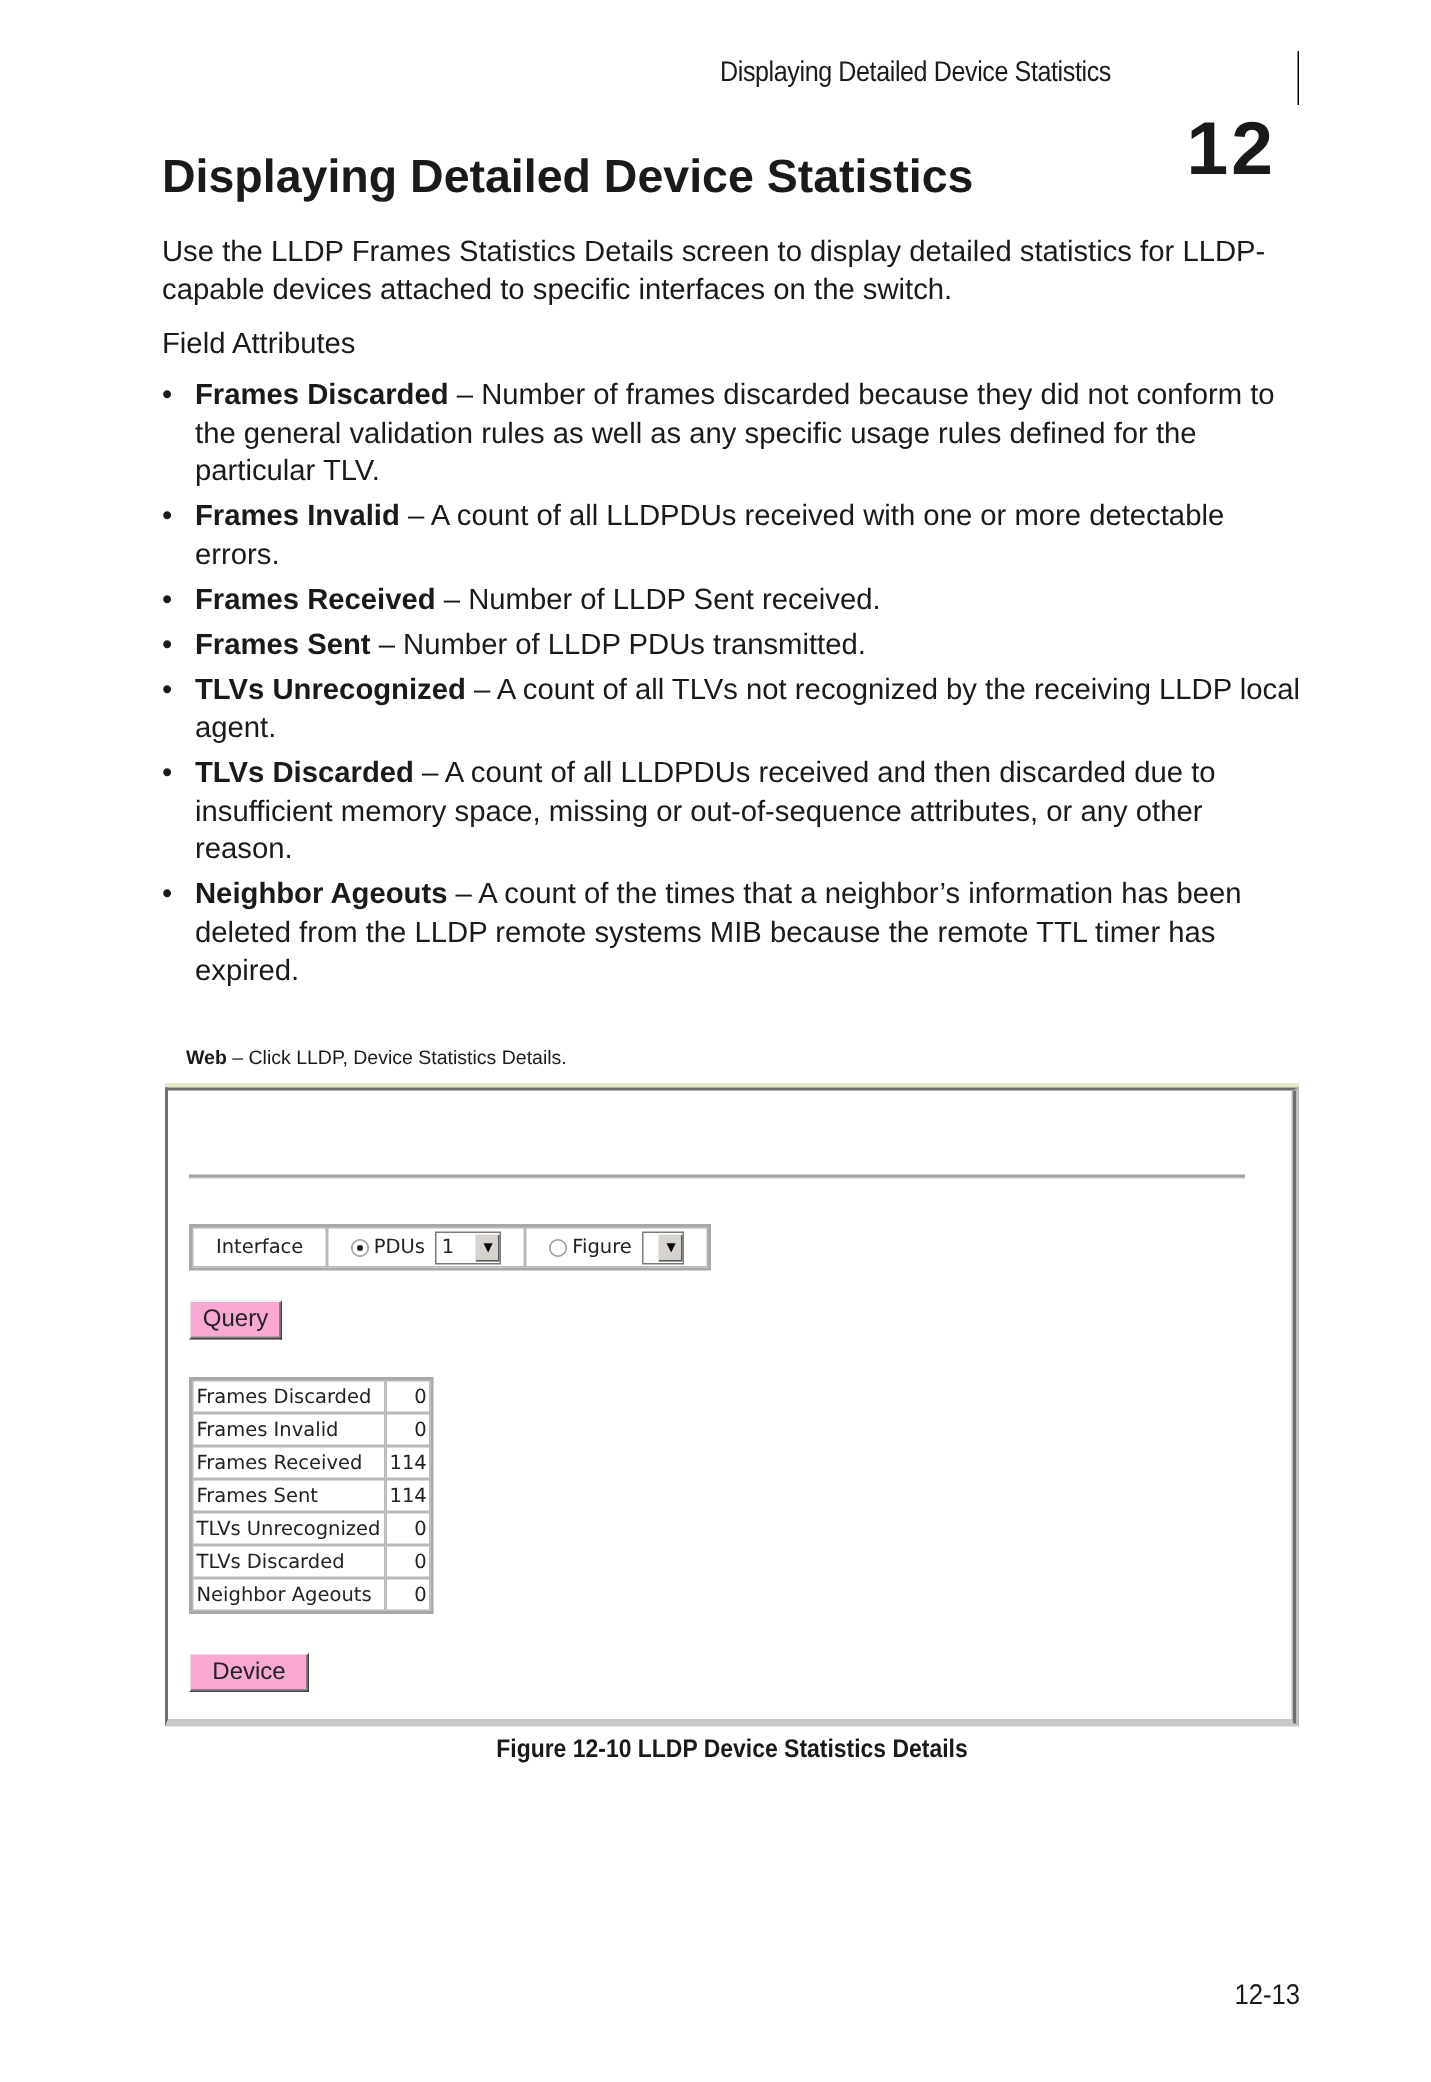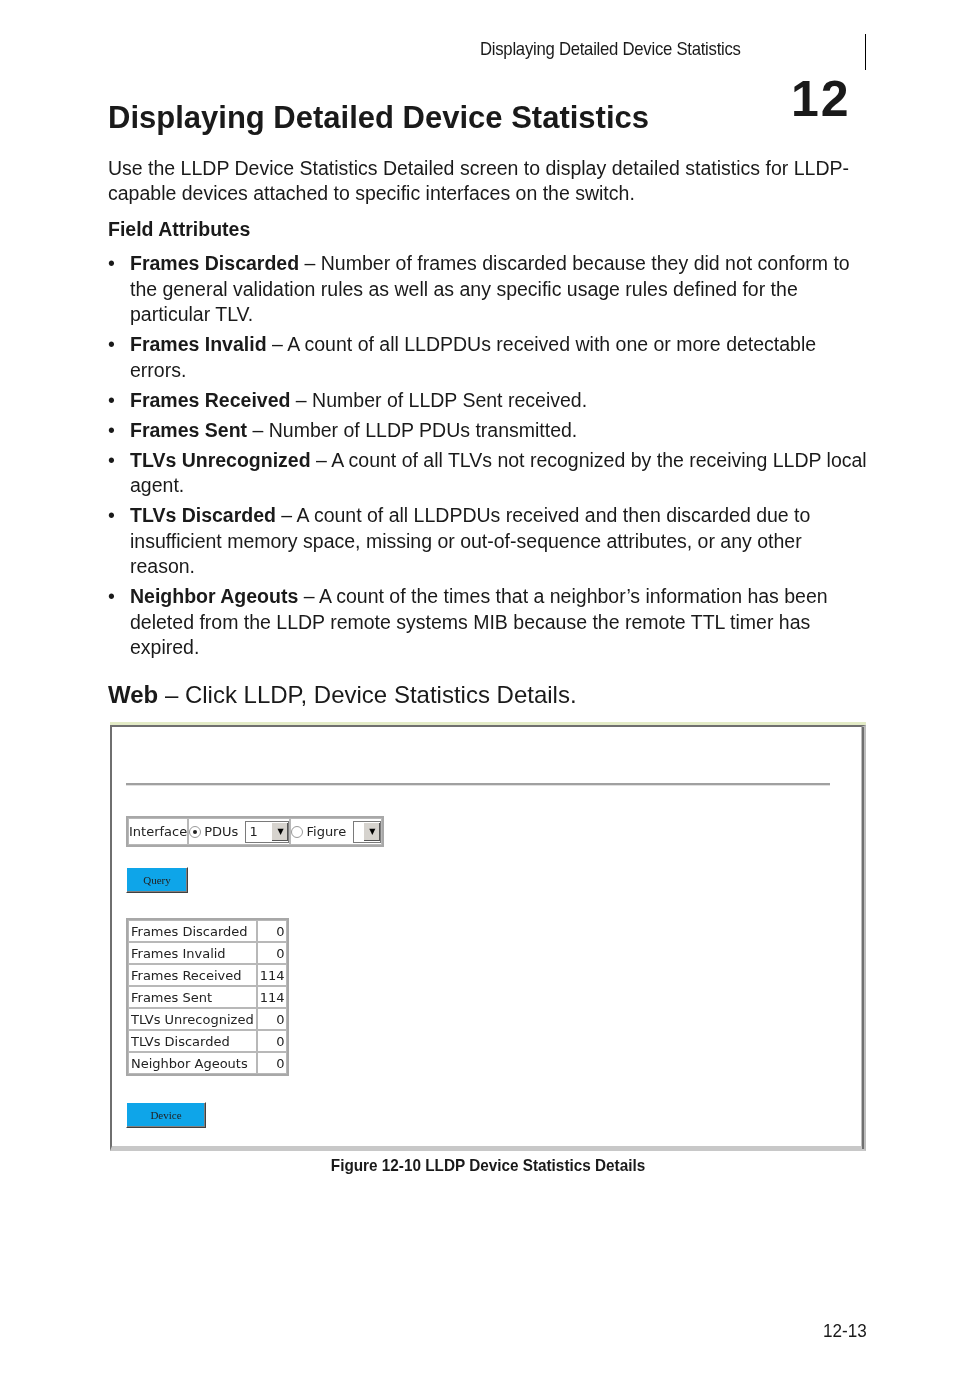--- a/index.html
+++ b/index.html
@@ -4,67 +4,67 @@
 <style>
   html, body { margin: 0; padding: 0; background: #ffffff; }
   body { width: 954px; height: 1388px; position: relative; overflow: hidden; font-family: "Liberation Sans", sans-serif; color: #1a1a1a; }
 
   .running-head { position: absolute; top: 38px; left: 480px; font-size: 19px; letter-spacing: -0.3px; transform: scaleX(0.88); transform-origin: left; }
   .chapter-num { position: absolute; top: 26px; left: 791px; font-size: 50px; font-weight: 900; letter-spacing: 2px; line-height: 50px; font-family: "Liberation Sans", sans-serif; margin-top: 48px; }
   .chapter-rule { position: absolute; top: 34px; left: 865px; width: 1px; height: 36px; background: #000; }
 
   .page-title { position: absolute; top: 100px; left: 108px; font-size: 31px; font-weight: bold; margin: 0; }
   .intro { position: absolute; top: 156px; left: 108px; width: 760px; font-size: 19.5px; line-height: 25px; margin: 0; }
-  .field-head { position: absolute; top: 218px; left: 108px; font-size: 19.5px; font-weight: bold; margin: 0; }
+  .field-head { position: absolute; top: 218px; left: 108px; font-size: 19.5px; font-weight: normal; margin: 0; }
 
   .bullets { position: absolute; top: 251px; left: 108px; width: 760px; margin: 0; padding: 0; list-style: none; font-size: 19.5px; line-height: 25.5px; }
   .bullets li { position: relative; padding-left: 22px; margin-bottom: 4.5px; }
   .bullets li .dot { position: absolute; left: 0; top: 0; }
   .bullets li b { font-weight: bold; }
 
-  .web-line { position: absolute; top: 681px; left: 108px; font-size: 24px; margin: 0; }
+  .web-line { position: absolute; top: 681px; left: 108px; font-size: 13px; margin: 16px; }
   .web-line b { font-weight: bold; }
 
   
   .shot { position: absolute; top: 722px; left: 110px; width: 756px; height: 429px; background: #fff; box-sizing: border-box; border-top: 3px solid #e3ebc6; }
   .shot-inner { position: absolute; top: 0; left: 0; right: 0; bottom: 0; border-top: 2px solid #6f6f6f; border-left: 2px solid #6f6f6f; border-right: 5px solid #bdbdbd; border-bottom: 5px solid #c8c8c8; box-sizing: border-box; }
   .shot-inner::after { content: ""; position: absolute; right: -3px; top: 0; bottom: -3px; width: 2px; background: #6f6f6f; }
 
   .app-title { position: absolute; top: 21px; left: 14px; font-family: "DejaVu Sans", sans-serif; font-size: 21px; font-weight: bold; color: #111; letter-spacing: -0.3px; }
   .app-rule { position: absolute; top: 56px; left: 14px; width: 704px; height: 2px; background: #a0a0a0; border-bottom: 1px solid #e0e0e0; }
 
   .iface-table { position: absolute; top: 89px; left: 14px; border-collapse: separate; border-spacing: 0; border: 2px solid #a8a8a8; font-family: "DejaVu Sans", sans-serif; font-size: 13px; color: #222; height: 31px; }
-  .iface-table td { border: 1px solid #b8b8b8; padding: 0 0; vertical-align: middle; white-space: nowrap; }
+  .iface-table td { border: 1px solid #b8b8b8; padding: 0 15px; vertical-align: middle; white-space: nowrap; }
   .radio { display: inline-block; width: 10px; height: 10px; border: 1px solid #999; border-radius: 50%; position: relative; vertical-align: middle; margin-right: 3px; background: #fff; }
   .radio.checked::after { content: ""; position: absolute; top: 3px; left: 3px; width: 4px; height: 4px; border-radius: 50%; background: #222; }
   .select { display: inline-flex; align-items: center; vertical-align: middle; border: 1px solid #7a7a7a; height: 20px; background: #fff; margin-left: 3px; }
   .select .val { width: 22px; padding-left: 3px; font-size: 13px; }
   .select .val.empty { width: 6px; }
   .select .arrow { width: 16px; height: 18px; background: #d6d3ce; border-left: 1px solid #fff; box-shadow: inset -1px -1px 0 #555; display: flex; align-items: center; justify-content: center; font-size: 8px; color: #000; }
 
-  .btn { position: absolute; font-family: Liberation Serif, serif; font-size: 11px; color: #222; background: #0ea5e9; border: 1px solid; border-color: #fff #404040 #404040 #fff; box-shadow: inset -1px -1px 0 #808080; padding: 0; display: flex; align-items: center; justify-content: center; }
+  .btn { position: absolute; font-family: Liberation Sans, sans-serif; font-size: 16px; color: #222; background: #f9a8d4; border: 1px solid; border-color: #fff #404040 #404040 #fff; box-shadow: inset -1px -1px 0 #808080; padding: 0; display: flex; align-items: center; justify-content: center; }
   .btn-query { top: 140px; left: 14px; width: 62px; height: 26px; }
   .btn-refresh { top: 375px; left: 14px; width: 80px; height: 26px; }
 
   .stats { position: absolute; top: 191px; left: 14px; border-collapse: separate; border-spacing: 0; border: 2px solid #a8a8a8; font-family: "DejaVu Sans", sans-serif; font-size: 13px; color: #222; }
   .stats td { border: 1px solid #b8b8b8; height: 20px; padding: 0 2px; white-space: nowrap; }
   .stats td.v { text-align: right; width: 24px; }
 
   .caption { position: absolute; top: 1156px; left: 0; width: 976px; text-align: center; font-size: 17px; font-weight: bold; transform: scaleX(0.9); }
   .page-num { position: absolute; top: 1320px; left: 823px; font-size: 19px; transform: scaleX(0.9); transform-origin: left; }
 </style>
 </head>
 <body>
 
 <div class="running-head">Displaying Detailed Device Statistics</div>
 <div class="chapter-num">12</div>
 <div class="chapter-rule"></div>
 
 <h1 class="page-title">Displaying Detailed Device Statistics</h1>
-<p class="intro">Use the LLDP Device Statistics Detailed screen to display detailed statistics for LLDP-capable devices attached to specific interfaces on the switch.</p>
+<p class="intro">Use the LLDP Frames Statistics Details screen to display detailed statistics for LLDP-capable devices attached to specific interfaces on the switch.</p>
 <p class="field-head">Field Attributes</p>
 
 <ul class="bullets">
   <li><span class="dot">•</span><b>Frames Discarded</b><span> – Number of frames discarded because they did not conform to the general validation rules as well as any specific usage rules defined for the particular TLV.</span></li>
   <li><span class="dot">•</span><b>Frames Invalid</b><span> – A count of all LLDPDUs received with one or more detectable errors.</span></li>
   <li><span class="dot">•</span><b>Frames Received</b><span> – Number of LLDP Sent received.</span></li>
   <li><span class="dot">•</span><b>Frames Sent</b><span> – Number of LLDP PDUs transmitted.</span></li>
   <li><span class="dot">•</span><b>TLVs Unrecognized</b><span> – A count of all TLVs not recognized by the receiving LLDP local agent.</span></li>
   <li><span class="dot">•</span><b>TLVs Discarded</b><span> – A count of all LLDPDUs received and then discarded due to insufficient memory space, missing or out-of-sequence attributes, or any other reason.</span></li>
   <li><span class="dot">•</span><b>Neighbor Ageouts</b><span> – A count of the times that a neighbor’s information has been deleted from the LLDP remote systems MIB because the remote TTL timer has expired.</span></li>

